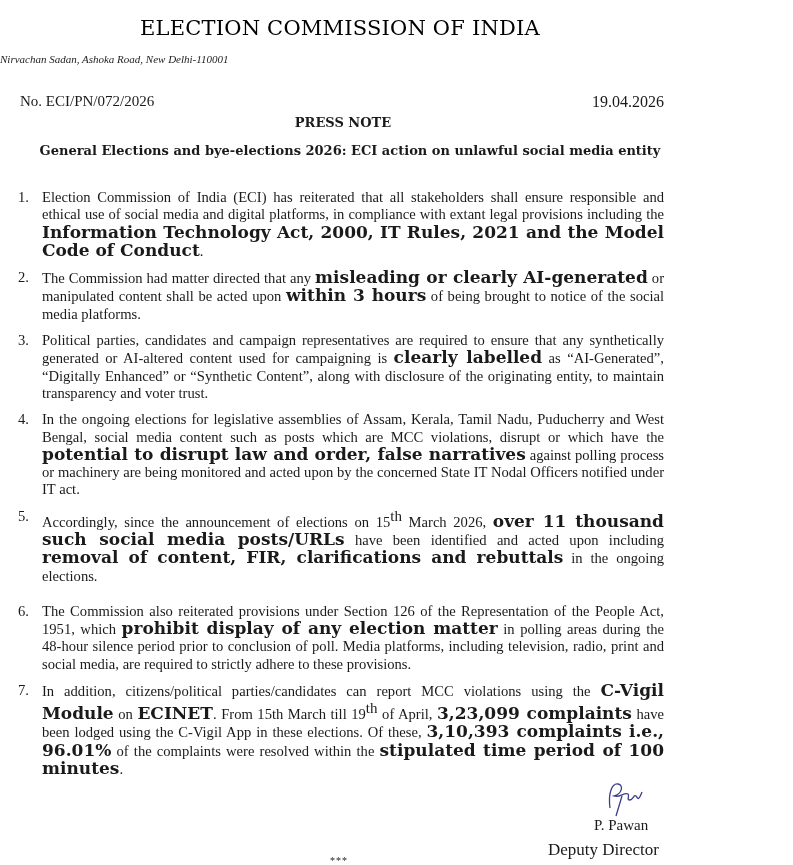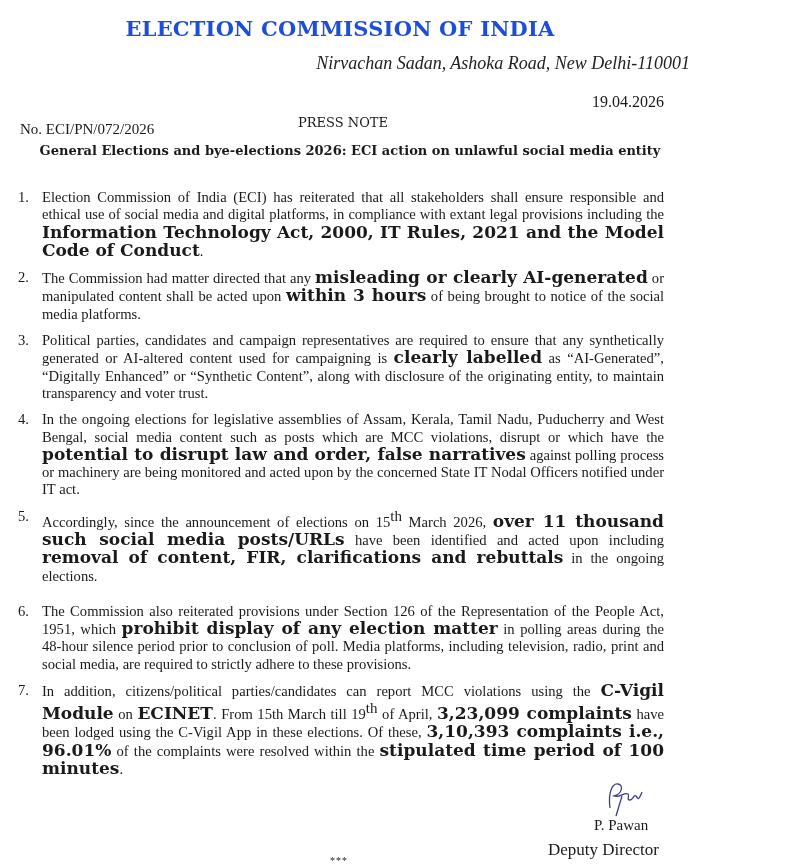--- a/index.html
+++ b/index.html
@@ -4,32 +4,32 @@
 <style>
   html, body { margin: 0; padding: 0; background: #ffffff; }
   body {
     width: 793px; height: 865px; overflow: hidden; position: relative;
     font-family: "Liberation Serif", "DejaVu Serif", serif;
     color: #1a1a1a;
   }
   .page { position: absolute; left: 0; top: 0; width: 793px; height: 865px; }
   .org-title {
     position: absolute; left: 0; width: 680px; top: 16px; text-align: center;
-    font-family: "DejaVu Serif", serif; font-weight: bold; font-size: 21px;
-    letter-spacing: 0.2px; color: #1d4ed8;
+    font-family: "DejaVu Serif", serif; font-weight: normal; font-size: 21px;
+    letter-spacing: 0.2px; color: #000000;
   }
   .org-address {
-    position: absolute; left: 0; width: 690px; top: 53px; text-align: right;
-    font-style: italic; font-size: 18px; color: #222;
+    position: absolute; left: 0; width: 690px; top: 53px; text-align: left;
+    font-style: italic; font-size: 11px; color: #222;
   }
-  .ref-no { position: absolute; left: 20px; top: 93px; font-size: 15px; margin-top: 28px; }
+  .ref-no { position: absolute; left: 20px; top: 93px; font-size: 15px; }
   .ref-date { position: absolute; left: 592px; top: 93px; font-size: 16px; }
   .press-note {
     position: absolute; left: 0; width: 686px; top: 115px; text-align: center;
-    font-family: "DejaVu Serif", serif; font-weight: normal; font-size: 13px;
+    font-family: "DejaVu Serif", serif; font-weight: bold; font-size: 13px;
   }
   .subject {
     position: absolute; left: 30px; width: 640px; top: 141px; text-align: center;
     font-family: "DejaVu Serif", serif; font-weight: bold; font-size: 13px; line-height: 20px;
   }
   .list { position: absolute; left: 14px; top: 189px; width: 650px; }
   .item { position: relative; padding-left: 28px; font-size: 14.6px; line-height: 17.3px; text-align: justify; }
   .item .num { position: absolute; left: 4px; top: 0; }
   .item b { font-family: "DejaVu Serif", serif; font-size: 17px; font-weight: bold; }
   .item sup { font-size: 15px; }

